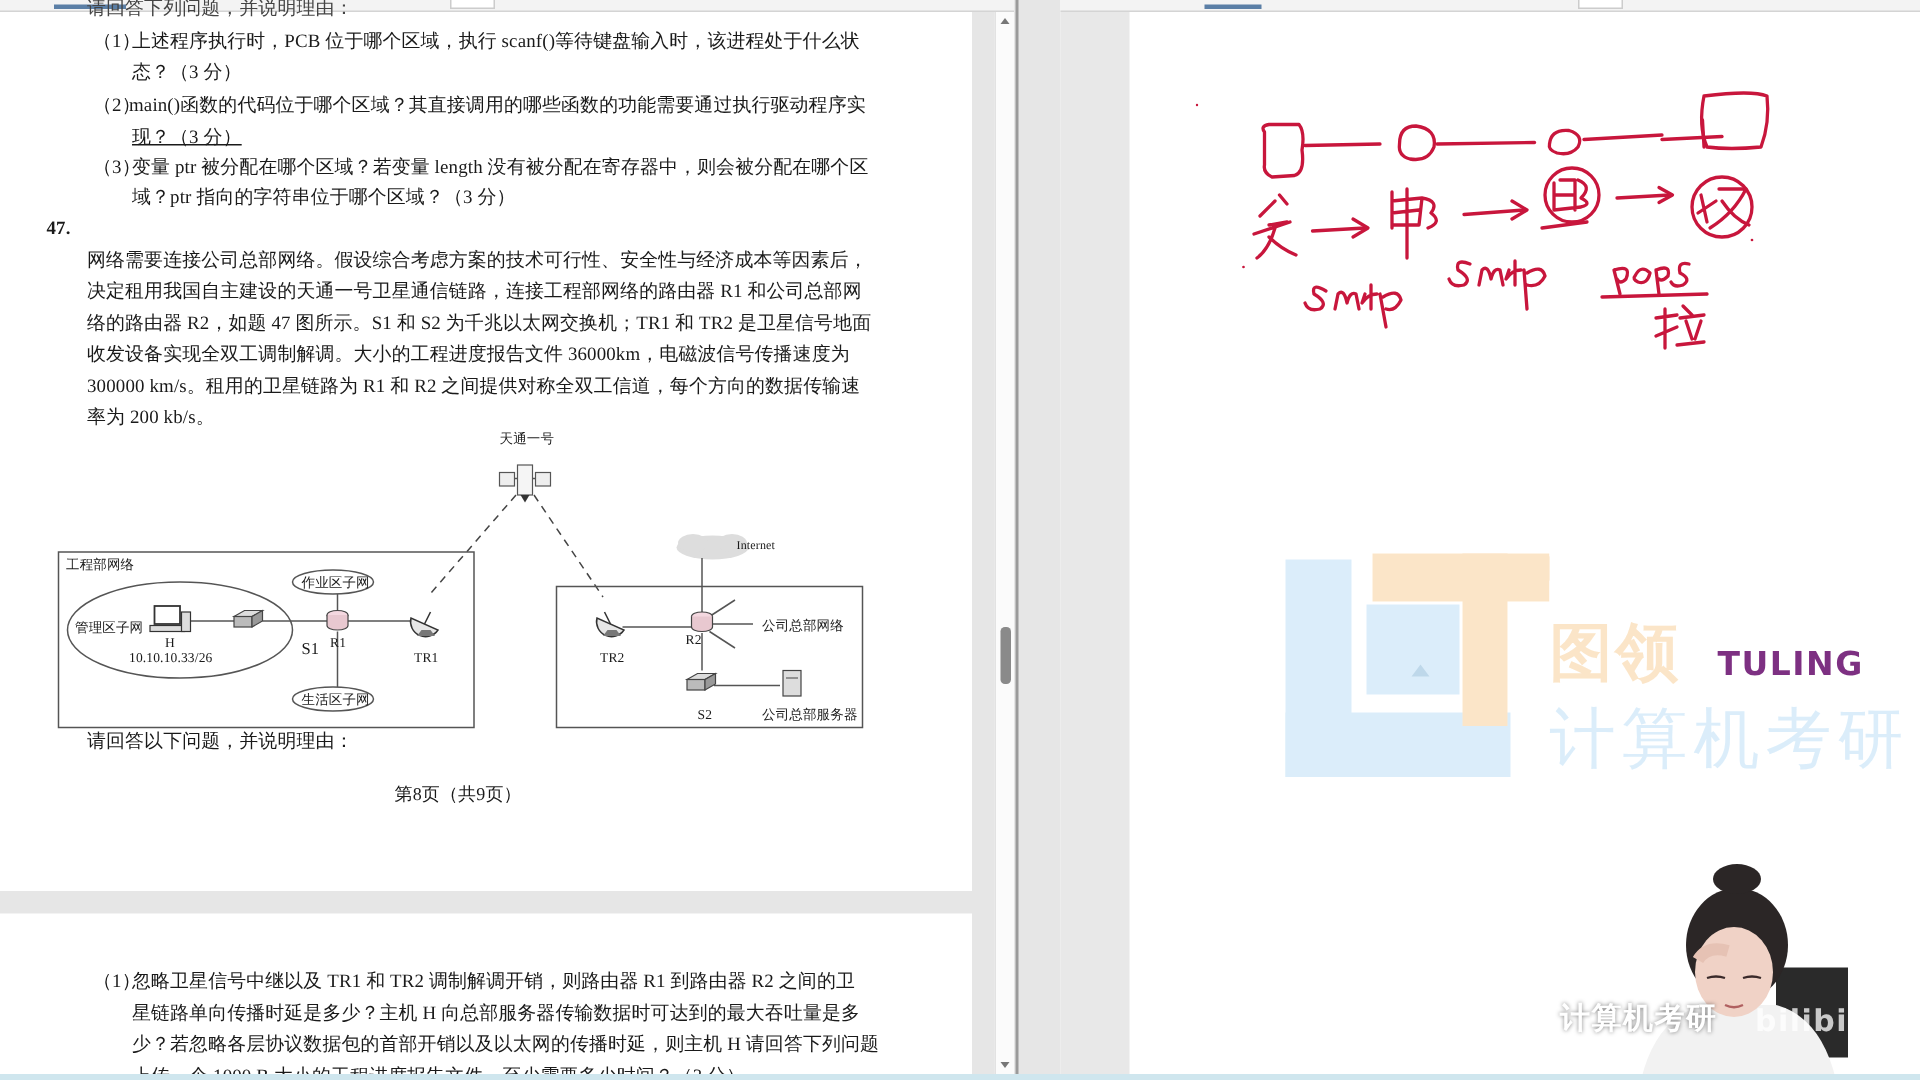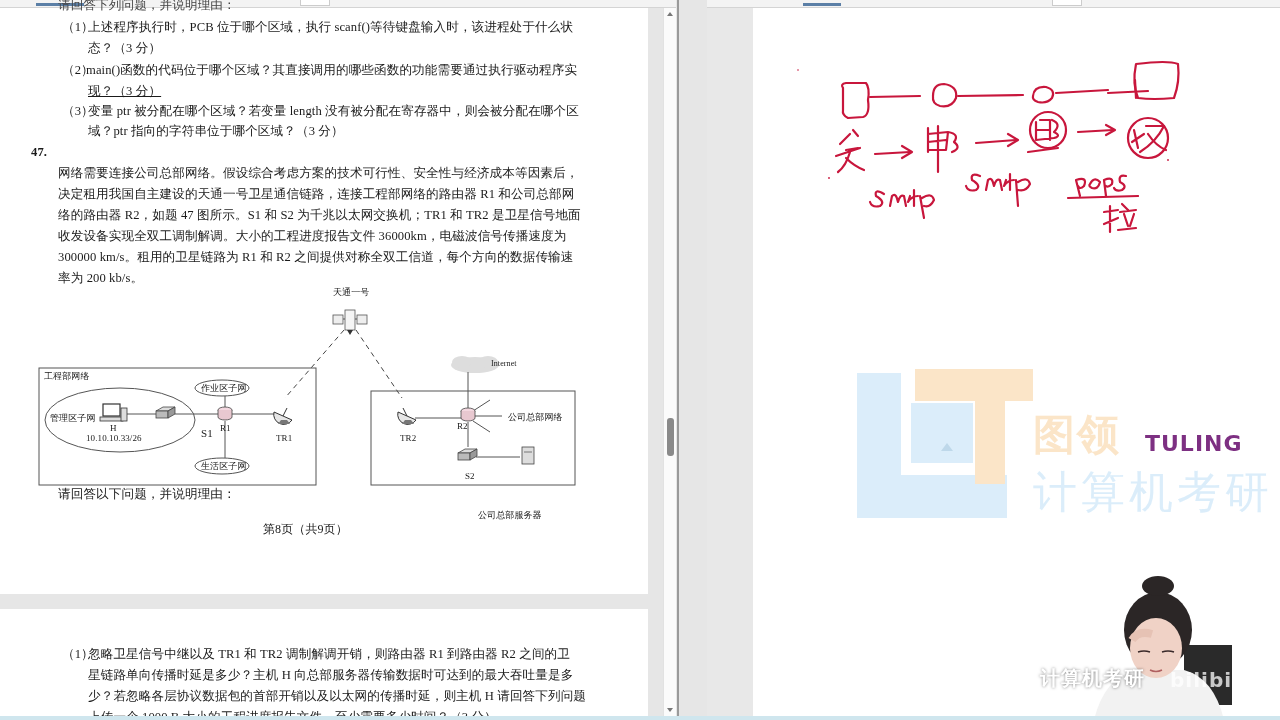--- a/index.html
+++ b/index.html
@@ -172,21 +172,21 @@
     <div class="q-line" style="left:161px; top:419px; font-size:11px; line-height:12px;margin-left:40px;">S1</div>
     <div class="q-line" style="left:220px; top:414px; font-size:9px; line-height:12px;">R1</div>
     <div class="q-line" style="left:201px; top:374px; font-size:9px; line-height:12px;">作业区子网</div>
     <div class="q-line" style="left:201px; top:452px; font-size:9px; line-height:12px;">生活区子网</div>
     <div class="q-line" style="left:276px; top:424px; font-size:9px; line-height:12px;">TR1</div>
     <div class="q-line" style="left:400px; top:424px; font-size:9px; line-height:12px;">TR2</div>
     <div class="q-line" style="left:457px; top:412px; font-size:9px; line-height:12px;">R2</div>
     <div class="q-line" style="left:480px; top:350px; font-size:8px; line-height:12px;margin-left:11px;">Internet</div>
     <div class="q-line" style="left:508px; top:403px; font-size:9px; line-height:12px;">公司总部网络</div>
     <div class="q-line" style="left:465px; top:462px; font-size:9px; line-height:12px;">S2</div>
-    <div class="q-line" style="left:478px; top:462px; font-size:9px; line-height:12px;margin-top:39px;">公司总部服务器</div>
+    <div class="q-line" style="left:508px; top:462px; font-size:9px; line-height:12px;">公司总部服务器</div>
 
     <div class="q-line" style="left:58px; top:476px;">请回答以下问题，并说明理由：</div>
     <div class="q-line" style="left:263px; top:511px; font-size:12px;">第8页（共9页）</div>
   </div>
 
   <div class="page page2">
     <div class="q-line" style="left:62px; top:35px;">（1）</div>
     <div class="q-line" style="left:88px; top:35px;">忽略卫星信号中继以及 TR1 和 TR2 调制解调开销，则路由器 R1 到路由器 R2 之间的卫</div>
     <div class="q-line" style="left:88px; top:56px;">星链路单向传播时延是多少？主机 H 向总部服务器传输数据时可达到的最大吞吐量是多</div>
     <div class="q-line" style="left:88px; top:77px;">少？若忽略各层协议数据包的首部开销以及以太网的传播时延，则主机 H 请回答下列问题</div>

